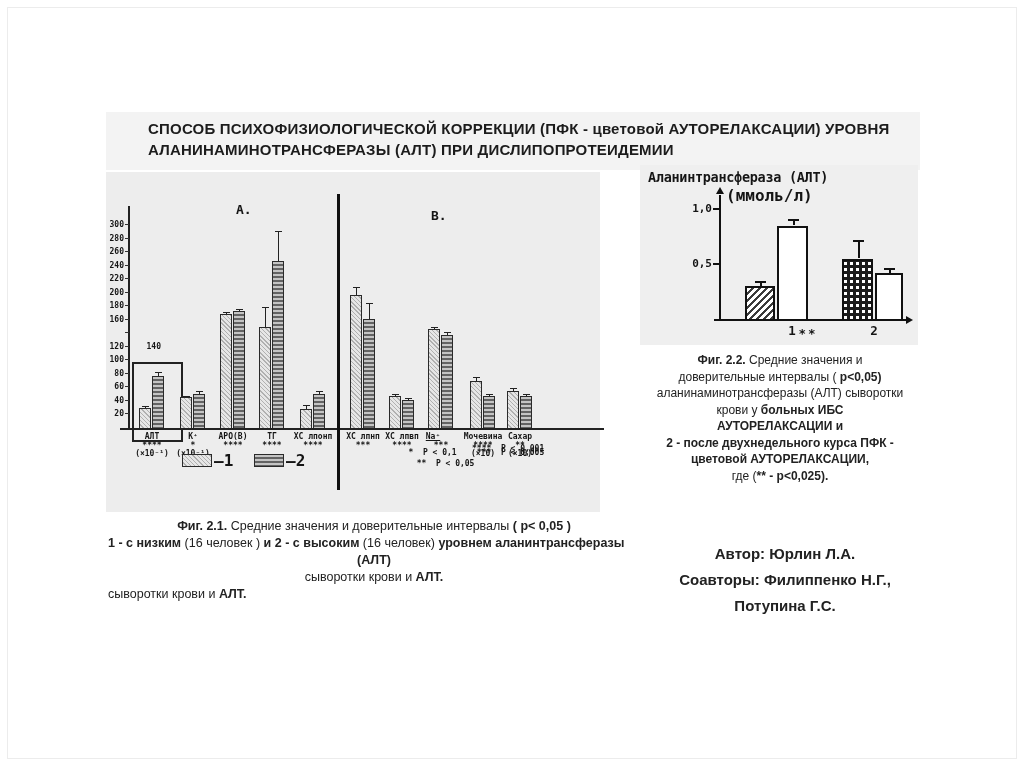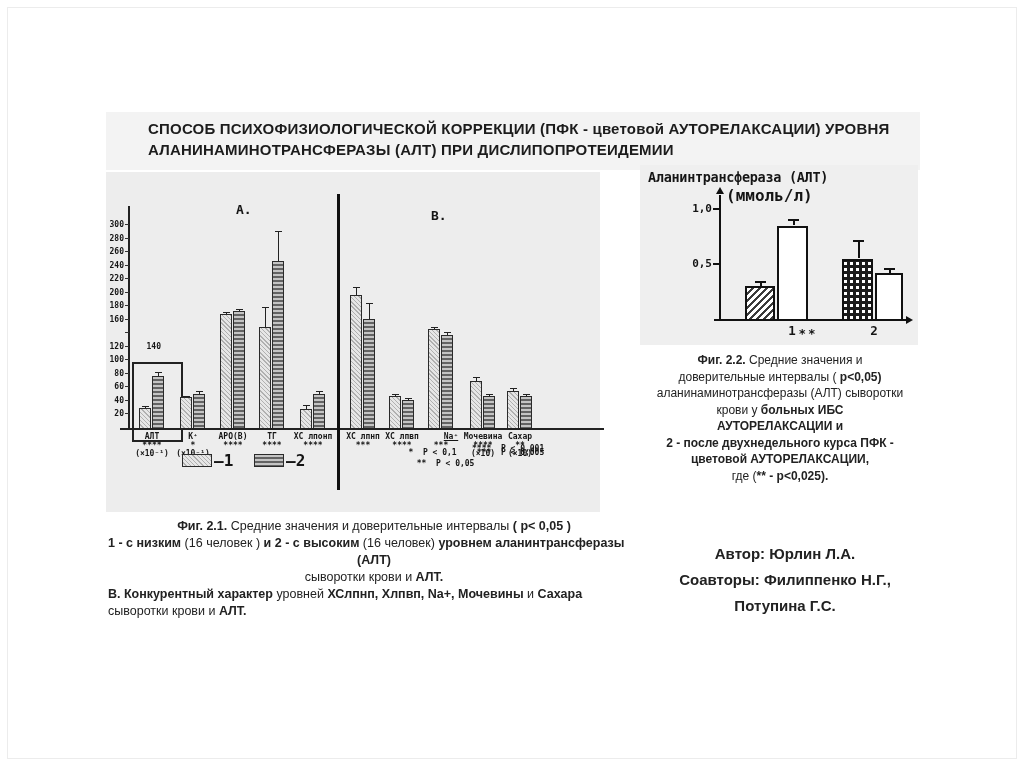--- a/index.html
+++ b/index.html
@@ -141,21 +141,21 @@
     <div style="position: absolute; left: 302px; top: 226.256px; width: 1px; height: 2.028px; background: rgb(34, 34, 34);"></div>
     <div style="position: absolute; left: 299px; top: 226.256px; width: 7px; height: 1px; background: rgb(34, 34, 34);"></div>
     <div class="mono t8" style="position: absolute; left: 264px; top: 260px; width: 64px; text-align: center;">ХС лпвп</div>
     <div class="mono t8" style="position: absolute; left: 264px; top: 269px; width: 64px; text-align: center;">****</div>
     <div class="bar p-s1" style="position: absolute; left: 322px; top: 157.304px; width: 12px; height: 98.696px;"></div>
     <div style="position: absolute; left: 328px; top: 154.6px; width: 1px; height: 2.704px; background: rgb(34, 34, 34);"></div>
     <div style="position: absolute; left: 325px; top: 154.6px; width: 7px; height: 1px; background: rgb(34, 34, 34);"></div>
     <div class="bar p-s2" style="position: absolute; left: 335px; top: 163.388px; width: 12px; height: 92.612px;"></div>
     <div style="position: absolute; left: 341px; top: 160.008px; width: 1px; height: 3.38px; background: rgb(34, 34, 34);"></div>
     <div style="position: absolute; left: 338px; top: 160.008px; width: 7px; height: 1px; background: rgb(34, 34, 34);"></div>
-    <div class="mono t8" style="position: absolute; left: 307px; top: 260px; width: 76px; text-align: center; text-decoration: underline;">Na⁺</div>
+    <div class="mono t8" style="position: absolute; left: 289px; top: 260px; width: 76px; text-align: center; text-decoration: underline;">Na⁺</div>
     <div class="mono t8" style="position: absolute; left: 303px; top: 269px; width: 64px; text-align: center;">***</div>
     <div class="bar p-s1" style="position: absolute; left: 364px; top: 209.356px; width: 12px; height: 46.644px;"></div>
     <div style="position: absolute; left: 370px; top: 205.3px; width: 1px; height: 4.056px; background: rgb(34, 34, 34);"></div>
     <div style="position: absolute; left: 367px; top: 205.3px; width: 7px; height: 1px; background: rgb(34, 34, 34);"></div>
     <div class="bar p-s2" style="position: absolute; left: 377px; top: 224.228px; width: 12px; height: 31.772px;"></div>
     <div style="position: absolute; left: 383px; top: 222.2px; width: 1px; height: 2.028px; background: rgb(34, 34, 34);"></div>
     <div style="position: absolute; left: 380px; top: 222.2px; width: 7px; height: 1px; background: rgb(34, 34, 34);"></div>
     <div class="mono t8" style="position: absolute; left: 345px; top: 260px; width: 64px; text-align: center;">Мочевина</div>
     <div class="mono t8" style="position: absolute; left: 345px; top: 269px; width: 64px; text-align: center;">****</div>
     <div class="mono t8" style="position: absolute; left: 345px; top: 277px; width: 64px; text-align: center;">(×10)</div>
@@ -203,21 +203,20 @@
     <div style="position: absolute; left: 244px; top: 103.4px; width: 11px; height: 2px; background: rgb(17, 17, 17);"></div>
     <div class="mono t12" style="position: absolute; left: 222px; top: 159px; width: 24px; text-align: center;">2</div>
     <div class="mono t12" style="position: absolute; left: 150px; top: 162px; width: 36px; text-align: center; letter-spacing: 2px;">**</div>
   </div>
 
 <div id="fig21" class="caption">
     <div class="cl ac"><span class="bb">Фиг. 2.1.</span><span>  Средние значения и доверительные интервалы   </span><span class="bb">( р&lt; 0,05 )</span></div>
     <div class="cl al"><span class="bb">1 - с низким </span><span>(16 человек ) </span><span class="bb">и 2 - с высоким </span><span>(16 человек) </span><span class="bb">уровнем  аланинтрансферазы</span></div>
     <div class="cl ac"><span class="bb">(АЛТ)</span></div>
     <div class="cl ac"><span>сыворотки крови и  </span><span class="bb">АЛТ.</span></div>
-    <div class="cl al"><span class="bb">В. Конкурентный характер</span><span> уровней </span><span class="bb">ХСлпнп, Хлпвп, Na+, Мочевины</span><span>  и </span><span class="bb">Сахара</span></div>
     <div class="cl al"><span>сыворотки крови и </span><span class="bb">АЛТ.</span></div>
   </div>
 <div id="fig22" class="caption">
     <div class="cl ac"><span class="bb">Фиг. 2.2.</span><span> Средние  значения  и</span></div>
     <div class="cl ac"><span>доверительные  интервалы ( </span><span class="bb">р&lt;0,05)</span></div>
     <div class="cl ac"><span>аланинаминотрансферазы  (АЛТ) сыворотки</span></div>
     <div class="cl ac"><span>крови у </span><span class="bb">больных ИБС</span></div>
     <div class="cl ac"><span class="bb">АУТОРЕЛАКСАЦИИ и</span></div>
     <div class="cl ac"><span class="bb">2 - после  двухнедельного курса ПФК  -</span></div>
     <div class="cl ac"><span class="bb">цветовой АУТОРЕЛАКСАЦИИ,</span></div>

